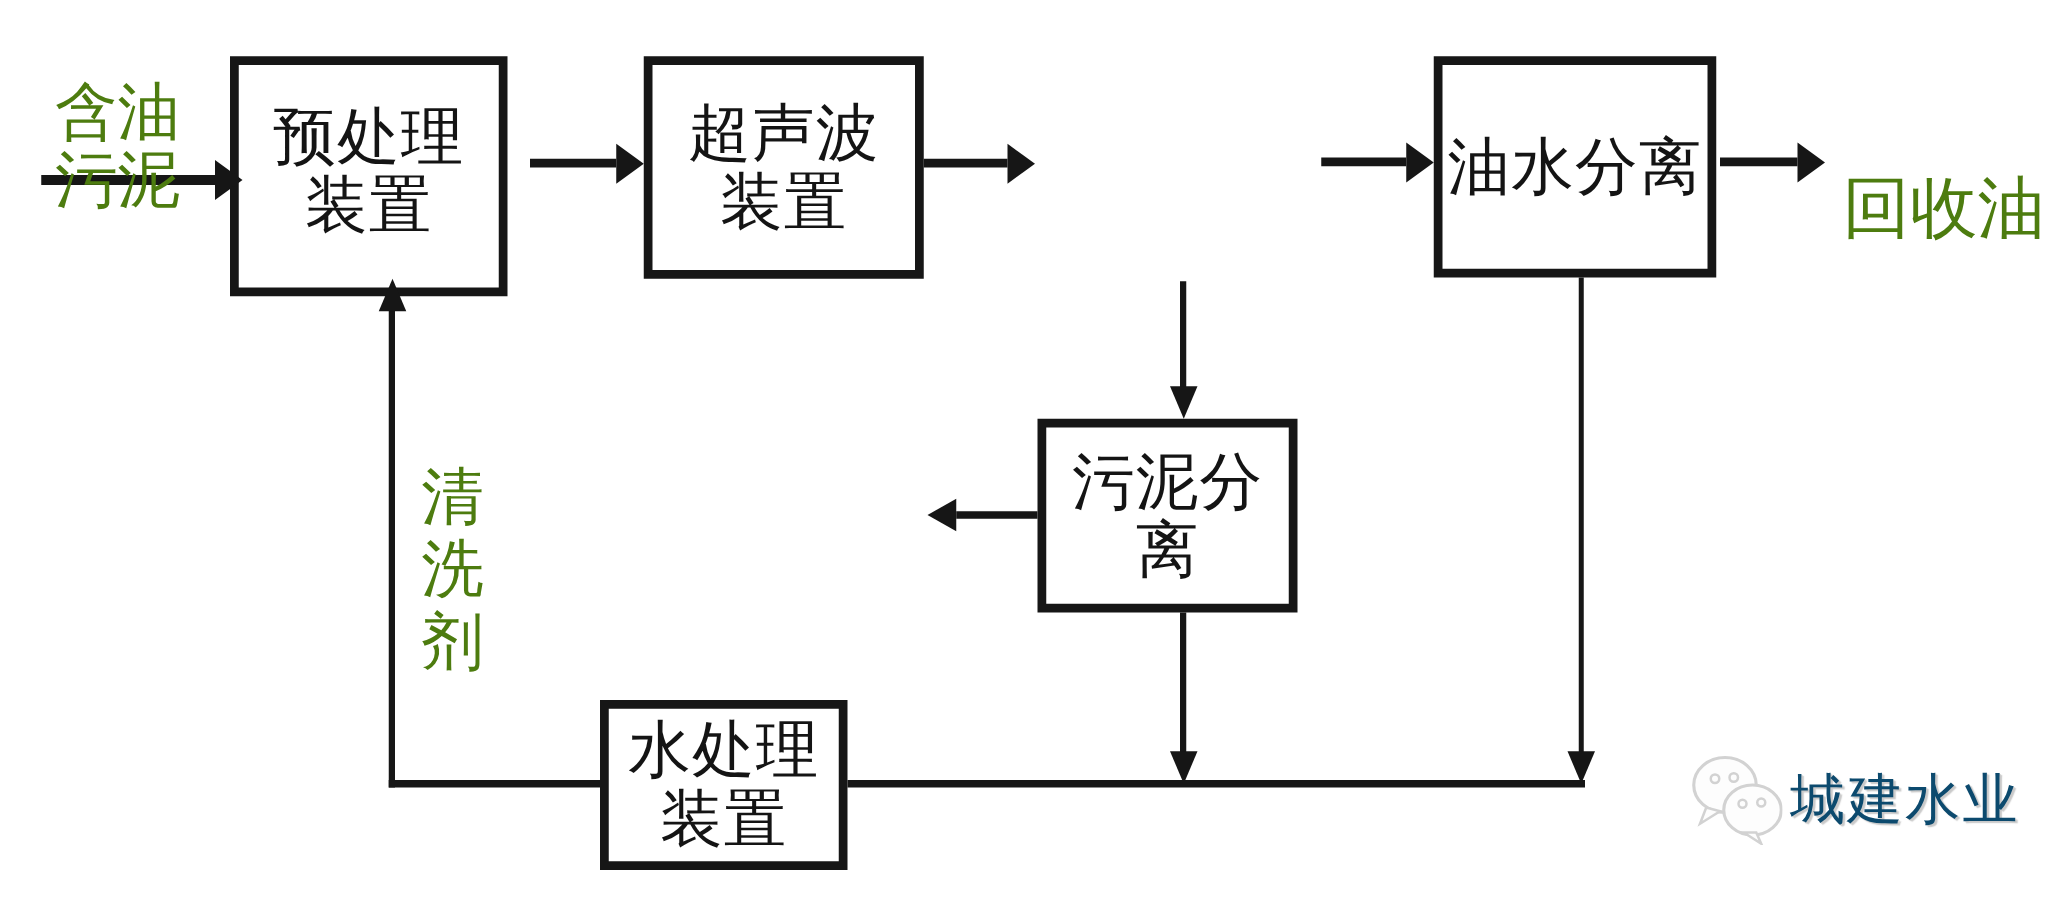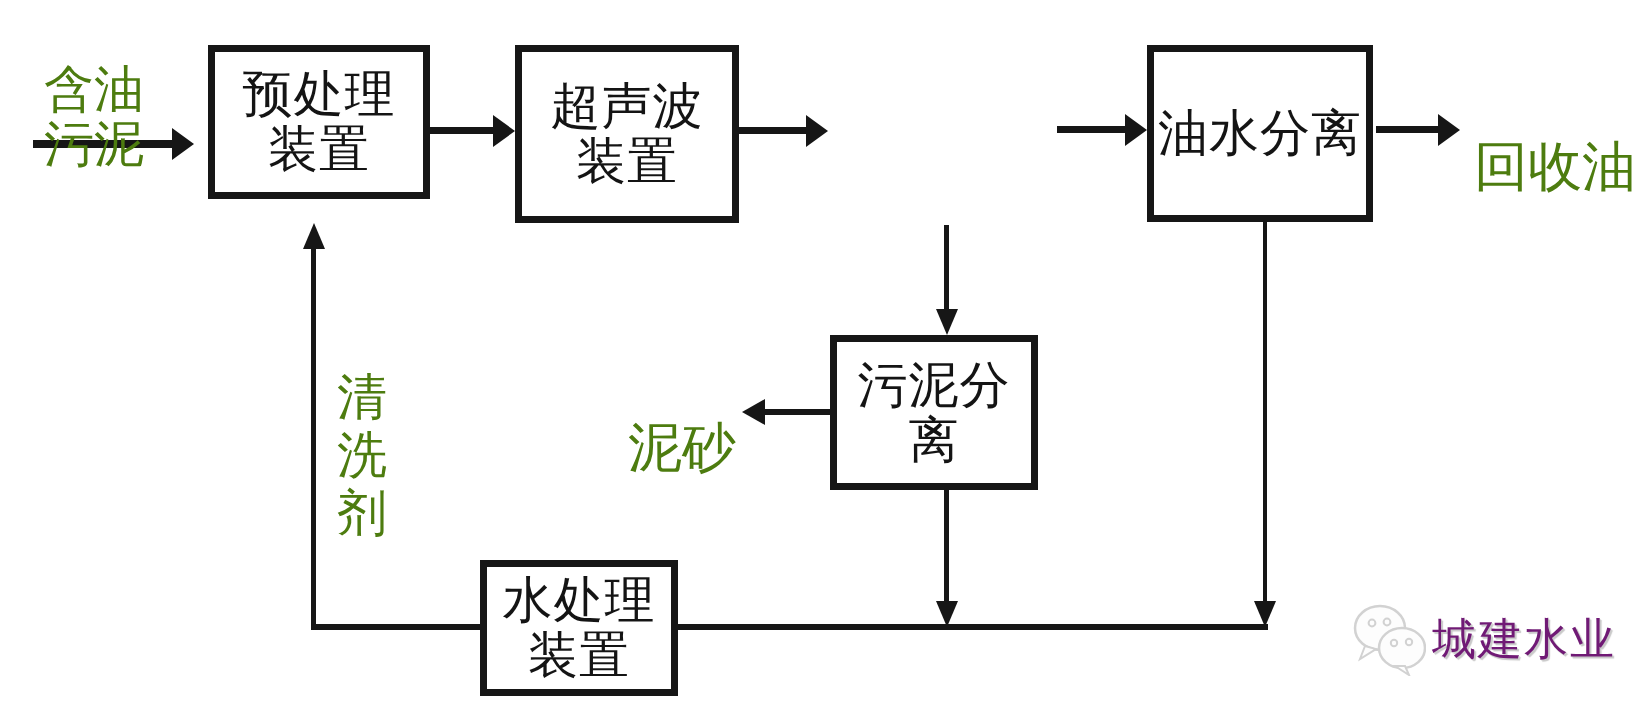--- a/index.html
+++ b/index.html
@@ -44,31 +44,31 @@
   .watermark{
     position:absolute;
     left:1352px;top:602px;
     display:flex;align-items:center;
     user-select:none;
   }
   .watermark .wm-text{
     font-family:"Liberation Sans","DejaVu Sans",sans-serif;
     font-size:44px;
     letter-spacing:2px;
-    color:#701a75;
+    color:#0c4a6e;
     text-shadow:2px 2px 1px #c9c9c9, 1px 1px 0 #dedede;
     margin-left:6px;
   }
 </style>
 </head>
 <body>
 
 <div class="canvas">
 
-  <div class="box" style="left:208px;top:45px;width:222px;height:154px;">
+  <div class="box" style="left:184px;top:45px;width:222px;height:192px;font-family:Liberation Mono, monospace;">
     <span class="lbl">预处理
 装置</span>
   </div>
 
   <div class="box" style="left:515px;top:45px;width:224px;height:178px;align-items:center;">
     <span class="lbl">超声波
 装置</span>
   </div>
 
 
@@ -116,21 +116,20 @@
   <div class="shaft" style="left:311px;top:624px;width:169px;height:6px;"></div>
 
   <div class="shaft" style="left:311px;top:247px;width:5px;height:383px;"></div>
   <div class="tri tri-up" style="left:303px;top:223px;"></div>
 
   <div class="txt" style="left:34px;top:22px;width:120px;font-size:50px;line-height:55px;">含油
 污泥</div>
 
   <div class="txt" style="left:1460px;top:98px;width:190px;font-size:54px;line-height:58px;">回收油</div>
 
-  <div class="txt" style="left:624px;top:379px;width:116px;font-size:54px;line-height:58px;">泥砂</div>
 
   <div class="txt" style="left:332px;top:328px;width:60px;font-size:50px;line-height:58px;">清
 洗
 剂</div>
 
   <div class="watermark">
     <svg width="74" height="74" viewBox="0 0 74 74">
       <ellipse cx="28" cy="26" rx="25" ry="22" fill="#fdfdfd" stroke="#d2d2d2" stroke-width="2.5"></ellipse>
       <path d="M13 44 L8 57 L24 47 Z" fill="#fdfdfd" stroke="#d2d2d2" stroke-width="2"></path>
       <circle cx="20" cy="21" r="3.4" fill="none" stroke="#d2d2d2" stroke-width="2"></circle>

